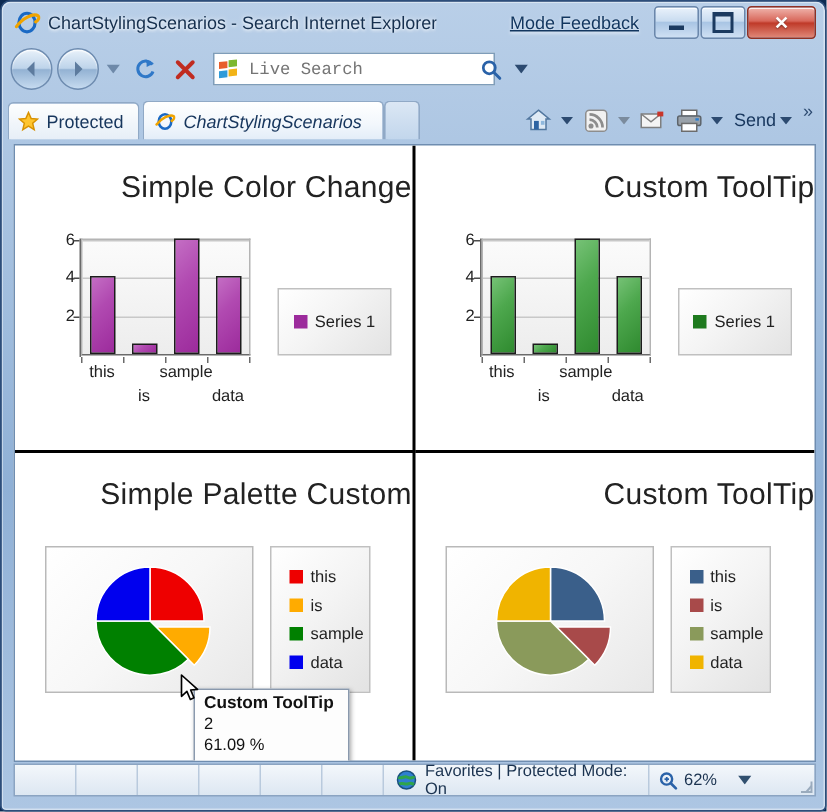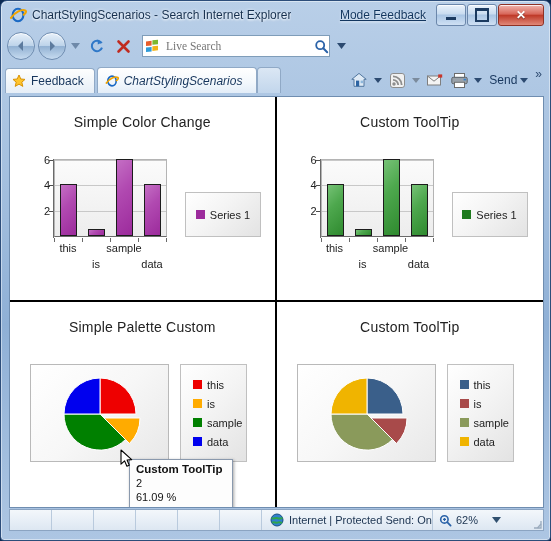--- a/index.html
+++ b/index.html
@@ -87,21 +87,21 @@
   #addr-refresh,#addr-stop{
     width:24px;height:22px;display:flex;align-items:center;justify-content:center;cursor:pointer;flex:0 0 24px;
   }
   #searchbox{
     width:188px;height:22px;flex:0 0 188px;margin-left:4px;
     background:#fff;border:1px solid #7f9db9;
     display:flex;align-items:center;padding:0 2px;gap:4px;box-sizing:border-box;
   }
   #search-input{
     border:0;outline:none;flex:1 1 auto;font-size:11.5px;color:#9a9a9a;
-    font-family:Liberation Serif, serif;background:transparent;
+    font-family:Liberation Mono, monospace;background:transparent;
   }
   
   #tabrow{
     height:30px;display:flex;align-items:flex-end;padding:0 4px;gap:0;
     position:relative;
   }
   #favorites{
     display:flex;align-items:center;gap:5px;height:24px;padding:0 10px 0 6px;
     background:linear-gradient(180deg,#fdfefe 0%,#e6eef7 100%);
     border:1px solid #90a9c6;border-bottom:none;border-radius:4px 4px 0 0;
@@ -142,21 +142,21 @@
     grid-template-columns:1fr 1fr;grid-template-rows:1fr 1fr;
   }
   .cell{
     position:relative;box-sizing:border-box;
     border-right:2px solid #000;border-bottom:2px solid #000;
     overflow:visible;
   }
   .cell.c2,.cell.c4{border-right:none;}
   .cell.c3,.cell.c4{border-bottom:none;}
   .chart-title{
-    text-align:center;font-size:14px;color:#222;
+    text-align:right;font-size:20px;color:#222;
     padding-top:17px;letter-spacing:.2px;
   }
   
   .barchart{position:absolute;left:18px;top:62px;width:145px;height:98px;}
   .plotarea{
     position:absolute;left:26px;top:0;width:113px;height:78px;
     background:linear-gradient(180deg,#fbfbfb 0%,#ededed 100%);
     border:1px solid #b4b4b4;border-bottom:1px solid #6a6a6a;
     box-sizing:border-box;
   }
@@ -301,21 +301,21 @@
     </div>
   </div>
 
   <div id="tabrow">
     <div id="favorites">
       <span style="display:flex;">
         <svg width="14" height="14" viewBox="0 0 14 14">
           <path d="M7 1 L8.8 5 L13 5.4 L9.8 8.2 L10.8 12.4 L7 10.1 L3.2 12.4 L4.2 8.2 L1 5.4 L5.2 5 Z" fill="#ffc52e" stroke="#d89203" stroke-width="1"></path>
         </svg>
       </span>
-      <span>Feedback</span>
+      <span>Protected</span>
     </div>
 
     <div class="tab">
       <span class="ielogo" style="display:flex;">
         <svg width="14" height="14" viewBox="0 0 14 14">
           <ellipse cx="7" cy="7" rx="4.2" ry="4.8" fill="none" stroke="#1a69c4" stroke-width="1.7"></ellipse>
           <path d="M1.4 9 C4.3 4.9 10.3 1.8 12.8 3.5 C13.7 4.3 12.9 5.7 11.5 6.6" fill="none" stroke="#f0a400" stroke-width="1.7" stroke-linecap="round"></path>
         </svg>
       </span>
       <span>ChartStylingScenarios</span>
@@ -549,21 +549,21 @@
     <span class="st-seg" style="width:42px;"></span>
     <span class="st-seg" style="width:42px;"></span>
     <span id="st-zone">
       <span style="display:flex;">
         <svg width="14" height="14" viewBox="0 0 14 14">
           <circle cx="7" cy="7" r="6" fill="#2f7fd0" stroke="#19507f"></circle>
           <path d="M1.6 5.2 C4 6.4 5.6 4 7.6 5.2 C9.6 6.4 11 4.6 12.4 5.6" fill="none" stroke="#2fa54b" stroke-width="2"></path>
           <path d="M2.2 9.6 C4.4 8.4 6.2 10.6 8.4 9.4 C10 8.6 11.2 9.6 12 10" fill="none" stroke="#2fa54b" stroke-width="2"></path>
         </svg>
       </span>
-      <span>Internet | Protected Send: On</span>
+      <span>Favorites | Protected Mode: On</span>
     </span>
     <span id="st-zoom">
       <span style="display:flex;">
         <svg width="13" height="13" viewBox="0 0 13 13">
           <circle cx="5.4" cy="5.4" r="3.7" fill="none" stroke="#2a62a8" stroke-width="1.6"></circle>
           <path d="M4 5.4 H7 M5.5 4 V7" stroke="#2a62a8" stroke-width="1.2"></path>
           <path d="M8.2 8.2 L11.6 11.6" stroke="#2a62a8" stroke-width="1.8" stroke-linecap="round"></path>
         </svg>
       </span>
       <span>62%</span>

